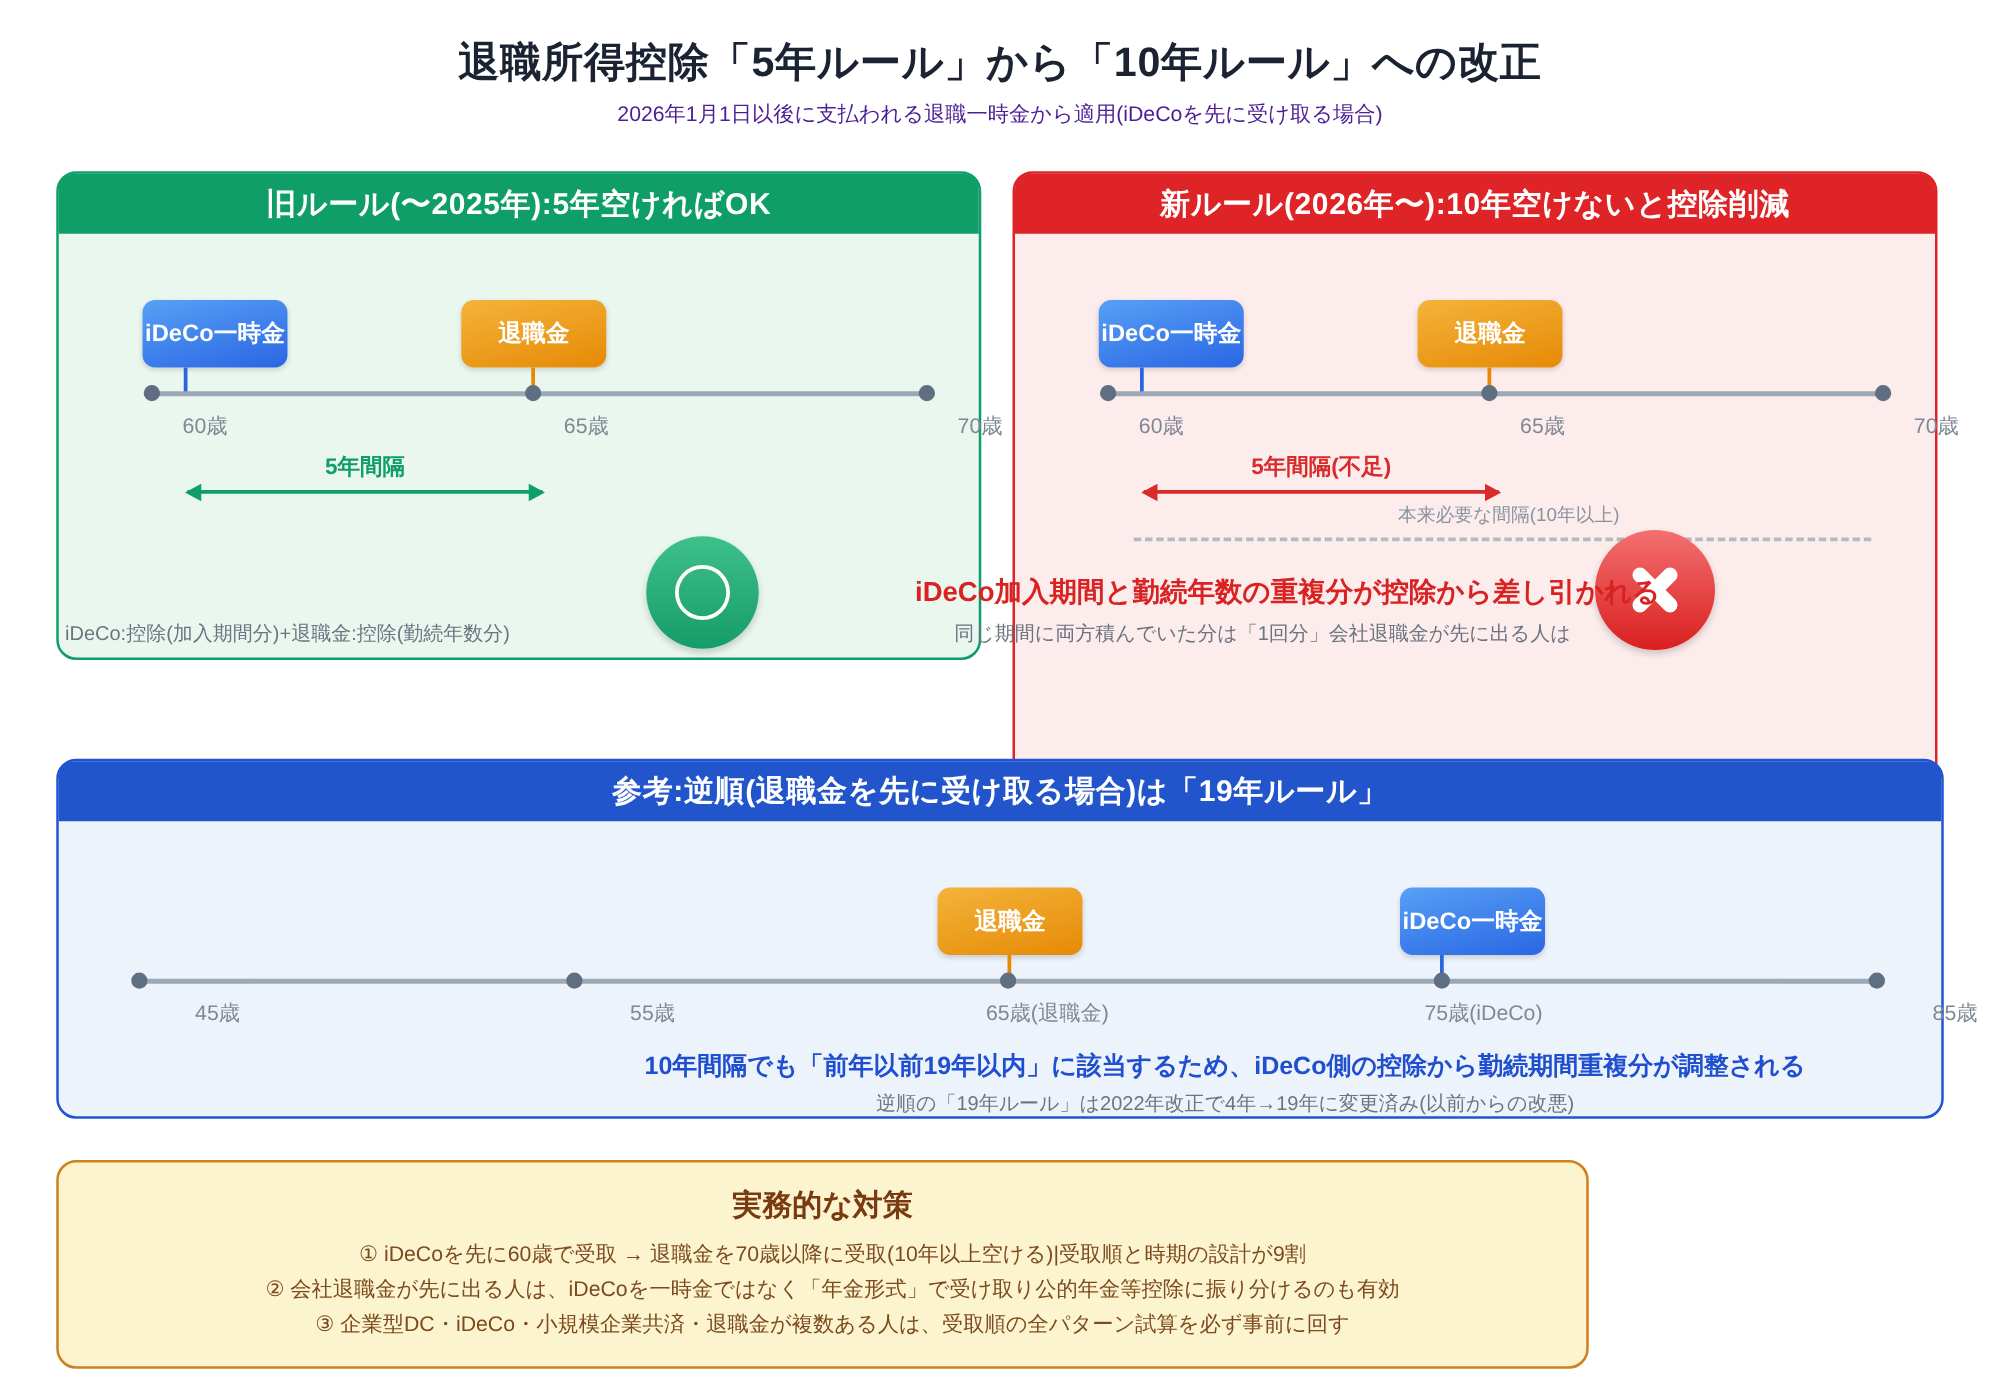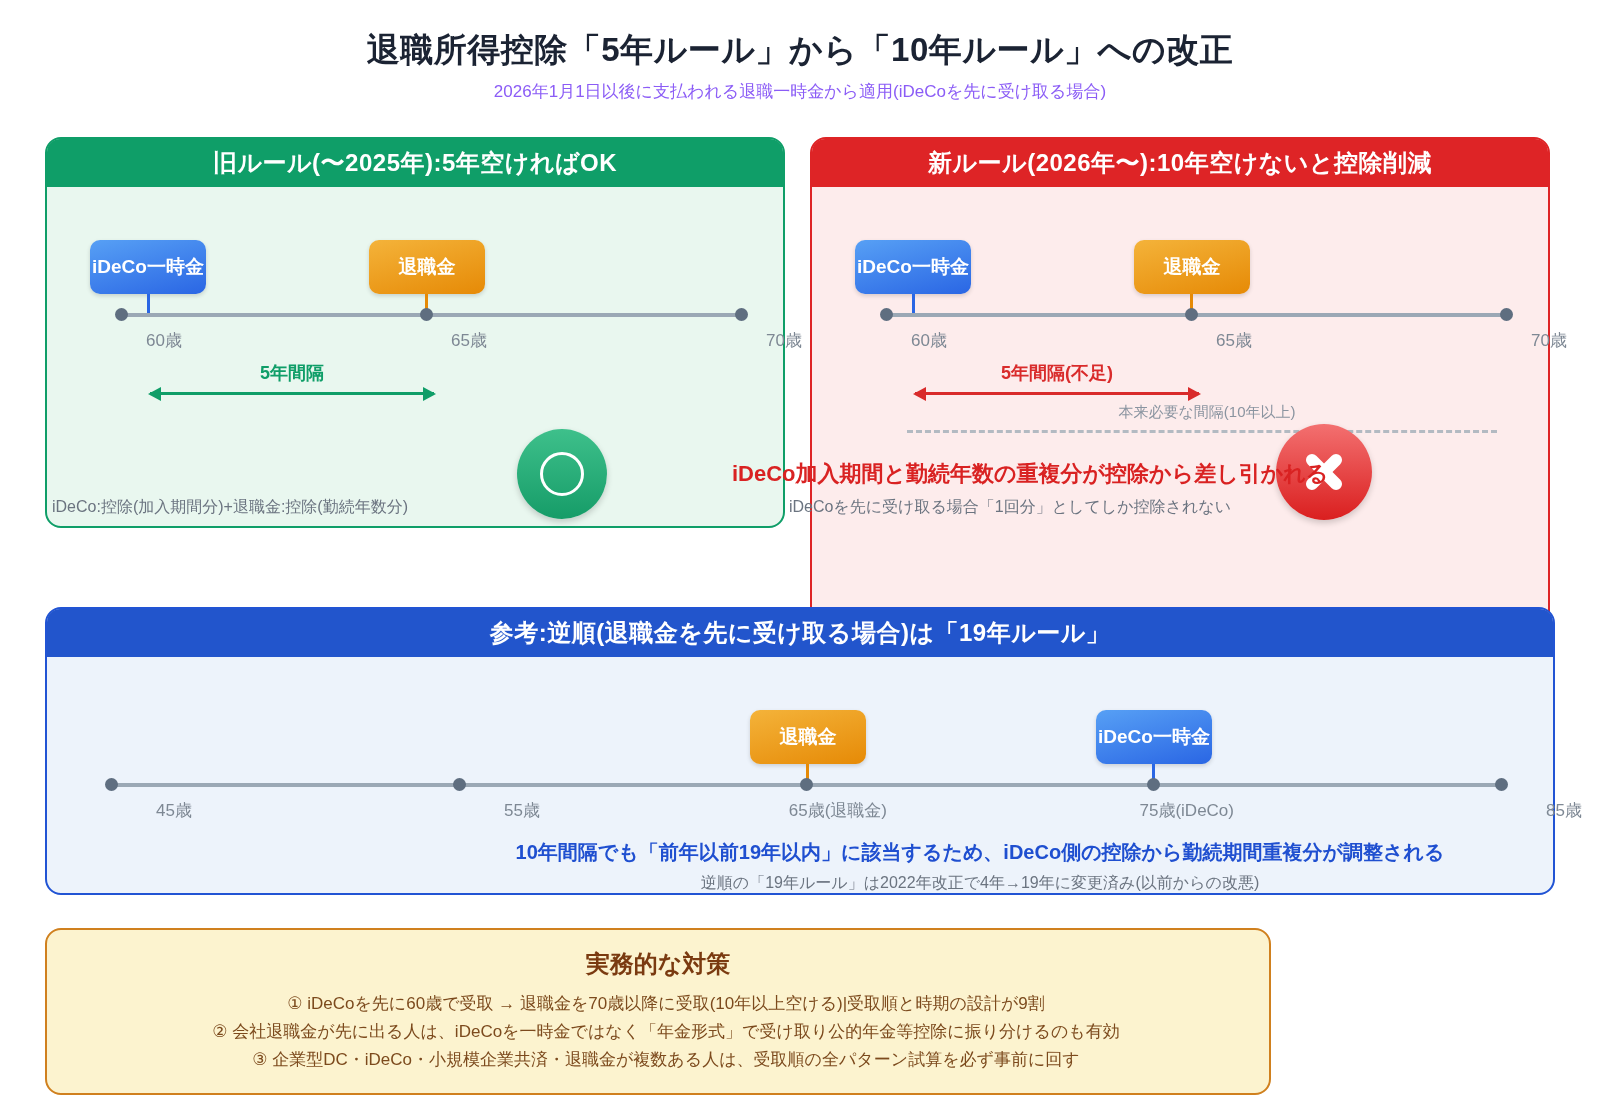--- a/index.html
+++ b/index.html
@@ -3,41 +3,41 @@
 <meta charset="utf-8">
 <style>
   html,body{margin:0;padding:0;width:1600px;height:1120px;background:#ffffff;
     font-family:"Liberation Sans","DejaVu Sans",sans-serif;}
   .stage{position:relative;width:1600px;height:1120px;overflow:hidden;}
 
   
   .page-title{position:absolute;top:28px;left:0;right:0;text-align:center;
     font-size:33px;font-weight:bold;color:#1b2333;letter-spacing:.5px;}
   .page-subtitle{position:absolute;top:80px;left:0;right:0;text-align:center;
-    font-size:17px;color:#8b5cf6;}
+    font-size:17px;color:#4c1d95;}
 
   
   .card{position:absolute;border-radius:16px;box-sizing:border-box;}
   .card-header{position:absolute;top:0;left:0;right:0;height:48px;
     border-radius:13px 13px 0 0;display:flex;align-items:center;justify-content:center;
     color:#fff;font-size:24px;font-weight:bold;letter-spacing:.5px;}
 
   
   .green-card{left:45px;top:137px;width:740px;height:391px;
     border:2px solid #0f9e68;background:#e9f7ef;}
   .green-card .card-header{background:#0f9e68;}
   .red-card{left:810px;top:137px;width:740px;height:555px;
     border:2px solid #de2426;background:#fdecec;}
   .red-card .card-header{background:#de2426;}
 
   
   .badge{position:absolute;width:116px;height:54px;border-radius:10px;top:101px;
     display:flex;align-items:center;justify-content:center;color:#fff;
     font-size:19px;font-weight:bold;box-shadow:0 2px 4px rgba(0,0,0,.15);}
-  .badge-blue{background:linear-gradient(165deg,#57a0f5,#2a66e4);}
+  .badge-blue{background:linear-gradient(165deg,#57a0f5,#2a66e4);margin-left:24px;}
   .badge-orange{background:linear-gradient(165deg,#f4b33a,#e68a06);}
   .connector{position:absolute;width:3px;height:21px;top:155px;}
   .conn-blue{background:#2a66e4;}
   .conn-orange{background:#e68a06;}
   .t-line{position:absolute;height:4px;background:#9ba8b5;border-radius:2px;top:174px;}
   .dot{position:absolute;width:13px;height:13px;border-radius:50%;background:#5f6e80;top:169px;}
   .age{position:absolute;top:190px;width:120px;text-align:right;
     font-size:17px;color:#7e8894;}
   .age-wide{width:160px;}
 
@@ -153,21 +153,21 @@
 
     <div class="required-label">本来必要な間隔(10年以上)</div>
     <div class="dashed-line"></div>
 
     <div class="ng-circle">
       <div class="ng-bar ng-bar1"></div>
       <div class="ng-bar ng-bar2"></div>
     </div>
 
     <div class="red-result-title">iDeCo加入期間と勤続年数の重複分が控除から差し引かれる</div>
-    <div class="red-result-sub">iDeCoを先に受け取る場合「1回分」としてしか控除されない</div>
+    <div class="red-result-sub">同じ期間に両方積んでいた分は「1回分」会社退職金が先に出る人は</div>
   </div>
 
   <div class="card blue-card">
     <div class="card-header">参考:逆順(退職金を先に受け取る場合)は「19年ルール」</div>
 
     <div class="badge badge-orange" style="left:703px;">退職金</div>
     <div class="connector conn-orange" style="left:759px;"></div>
     <div class="badge badge-blue" style="left:1049px;">iDeCo一時金</div>
     <div class="connector conn-blue" style="left:1105px;"></div>
 

